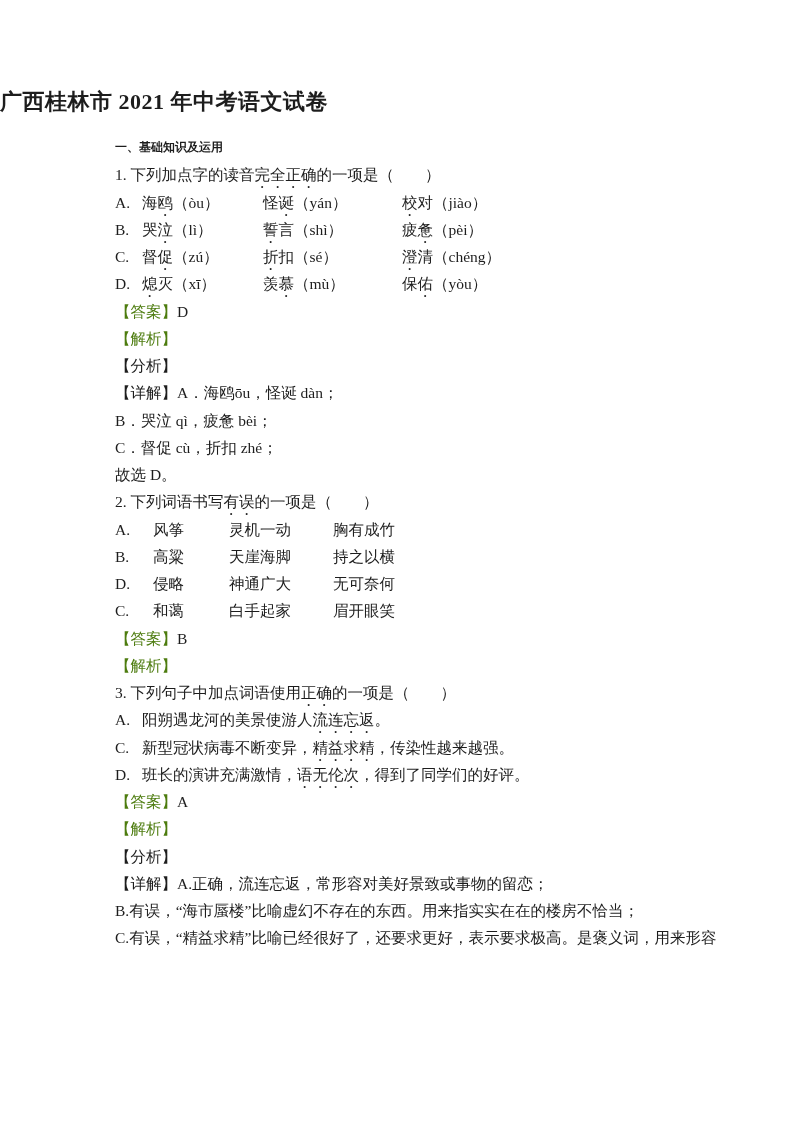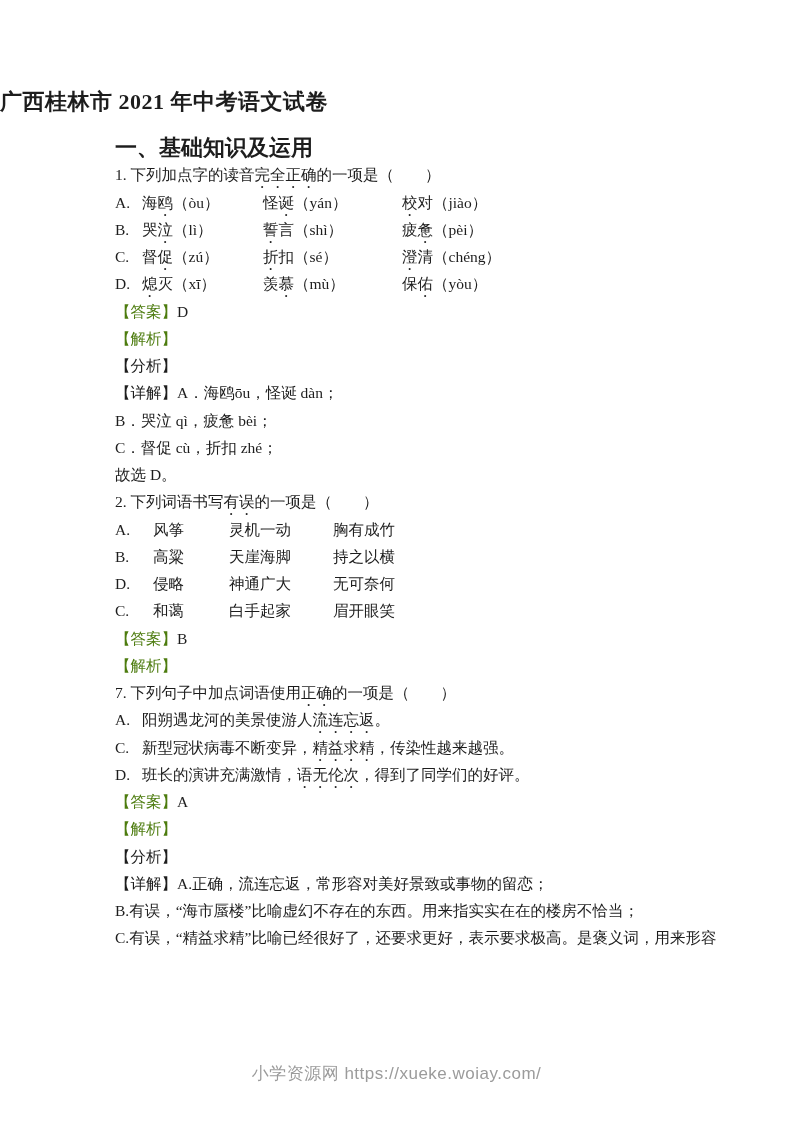--- a/index.html
+++ b/index.html
@@ -14,21 +14,21 @@
   .title {
     position:absolute; top:87px; left:0; width:100%;
     font-size:22px; font-weight:700;
     letter-spacing:0.5px;
   }
   .content {
     position:absolute; top:134px; left:115px; width:575px;
     font-size:15.5px;
   }
   .line { height:27.25px; line-height:27.25px; white-space:nowrap; margin:0; }
-  .heading { font-weight:700; font-size:22px; }
+  .heading { font-weight:700; font-size:12px; }
   .blue { color:#4d7c0f; }
   .dot {
     -webkit-text-emphasis:filled dot;
     -webkit-text-emphasis-position:under left;
     text-emphasis:filled dot;
     text-emphasis-position:under left;
   }
   .opt-letter { display:inline-block; width:27px; }
   .q1w1 { display:inline-block; width:121px; }
   .q1w2 { display:inline-block; width:139px; }
@@ -72,30 +72,29 @@
     <p class="line"><span>2. 下列词语书写</span><span class="dot">有误</span><span>的一项是（　　）</span></p>
 
     <p class="line"><span class="opt-letter">A.</span><span class="q2w1">风筝</span><span class="q2w2">灵机一动</span><span>胸有成竹</span></p>
     <p class="line"><span class="opt-letter">B.</span><span class="q2w1">高粱</span><span class="q2w2">天崖海脚</span><span>持之以横</span></p>
     <p class="line"><span class="opt-letter">D.</span><span class="q2w1">侵略</span><span class="q2w2">神通广大</span><span>无可奈何</span></p>
     <p class="line"><span class="opt-letter">C.</span><span class="q2w1">和蔼</span><span class="q2w2">白手起家</span><span>眉开眼笑</span></p>
 
     <p class="line"><span class="blue">【答案】</span><span>B</span></p>
     <p class="line"><span class="blue">【解析】</span></p>
 
-    <p class="line"><span>7. 下列句子中加点词语使用</span><span class="dot">正确</span><span>的一项是（　　）</span></p>
+    <p class="line"><span>3. 下列句子中加点词语使用</span><span class="dot">正确</span><span>的一项是（　　）</span></p>
 
     <p class="line"><span class="opt-letter">A.</span><span><span>阳朔遇龙河的美景使游人</span><span class="dot">流连忘返</span><span>。</span></span></p>
     <p class="line"><span class="opt-letter">C.</span><span><span>新型冠状病毒不断变异，</span><span class="dot">精益求精</span><span>，传染性越来越强。</span></span></p>
     <p class="line"><span class="opt-letter">D.</span><span><span>班长的演讲充满激情，</span><span class="dot">语无伦次</span><span>，得到了同学们的好评。</span></span></p>
 
     <p class="line"><span class="blue">【答案】</span><span>A</span></p>
     <p class="line"><span class="blue">【解析】</span></p>
     <p class="line"><span>【分析】</span></p>
     <p class="line"><span>【详解】</span><span>A.正确，流连忘返，常形容对美好景致或事物的留恋；</span></p>
     <p class="line">B.有误，“海市蜃楼”比喻虚幻不存在的东西。用来指实实在在的楼房不恰当；</p>
     <p class="line">C.有误，“精益求精”比喻已经很好了，还要求更好，表示要求极高。是褒义词，用来形容</p>
 
   </div>
 
-  <div class="footer">小学资源网 https://xueke.woiay.com/</div>
 
 </div>
 
 </body></html>

